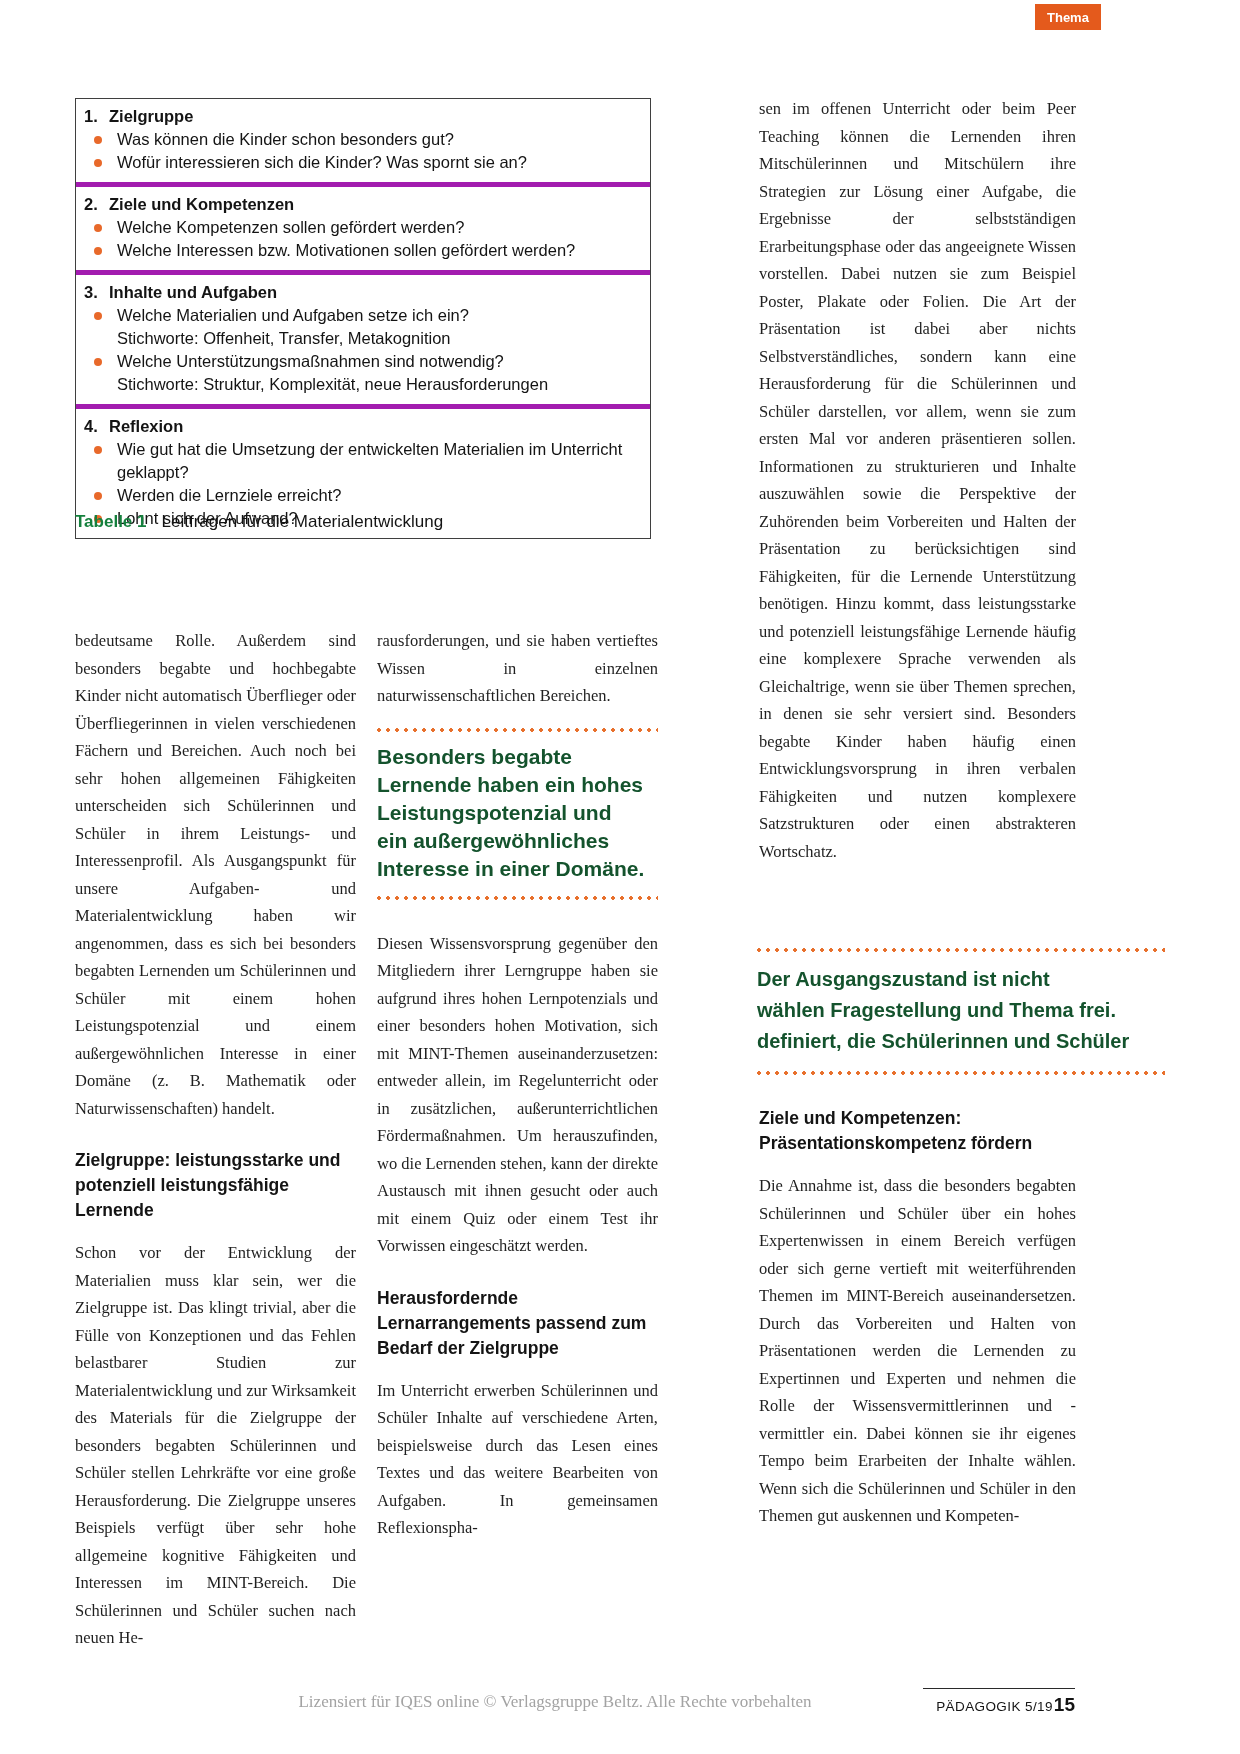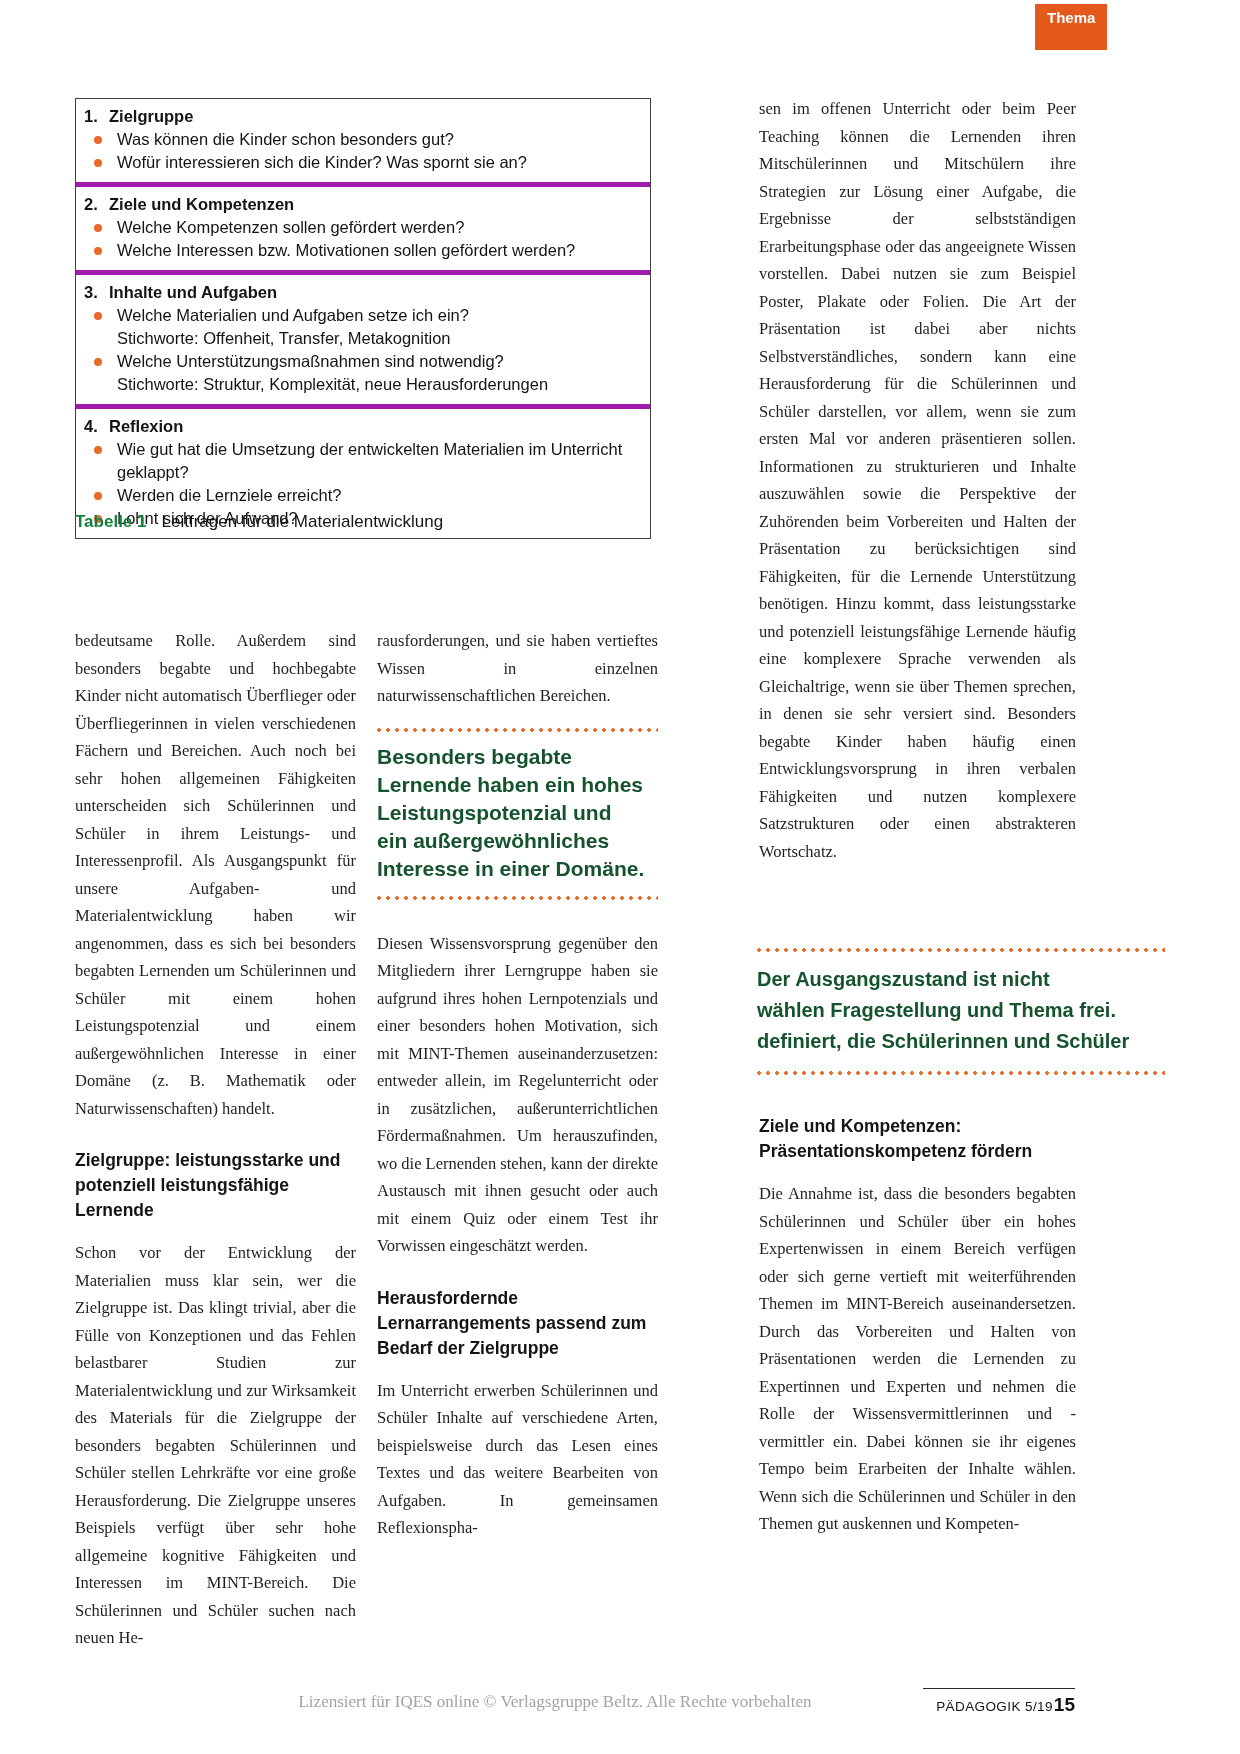--- a/index.html
+++ b/index.html
@@ -6,22 +6,22 @@
   html,body { background:#ffffff; }
   .page {
     position:relative; width:1240px; height:1754px; background:#ffffff;
     font-family:"Liberation Serif", serif; color:#1f1f1f; overflow:hidden;
   }
 
   
   .thema-tag {
     position:absolute; left:1035px; top:4px;
     background:#e45a1c; color:#ffffff;
-    font-family:"Liberation Sans", sans-serif; font-weight:bold; font-size:15px;
-    padding:5px 12px 24px 12px; line-height:17px;
+    font-family:"Liberation Sans", sans-serif; font-weight:bold; font-size:13px;
+    padding:5px 12px 4px 12px; line-height:17px;
   }
 
   
   .table-box {
     position:absolute; left:75px; top:98px; width:576px;
     border:1.5px solid #3f3f3f;
     font-family:"Liberation Sans", sans-serif; font-size:16.5px; color:#141414;
   }
   .t-section { padding:6px 12px 8px 8px; border-bottom:5px solid #a21caf; }
   .t-section:last-child { border-bottom:none; }
@@ -48,21 +48,21 @@
   #col1 { left:75px;  top:627px; width:281px; }
   #col2 { left:377px; top:627px; width:281px; }
   #col3a { left:759px; top:95px;  width:317px; }
   #col3b { left:759px; top:1098px; width:317px; }
 
   .subhead {
     font-family:"Liberation Sans", sans-serif; font-weight:bold;
     font-size:17.5px; line-height:25px; color:#141414;
     text-align:left; hyphens:none; margin:26px 0 16px 0;
   }
-  #col3b .subhead { margin-top:16px; }
+  #col3b .subhead { margin-top:8px; }
 
   
   .dotline {
     height:4px; background-repeat:repeat-x;
     background-image:radial-gradient(circle at 2px 2px, #e8702c 1.7px, rgba(0,0,0,0) 2px);
     background-size:9px 4px;
   }
   .pullquote { font-family:"Liberation Sans", sans-serif; font-weight:bold; color:#14532d; text-align:left; }
   .pq-line { white-space:nowrap; }
   #pq1 { margin:18px 0 30px 0; }

